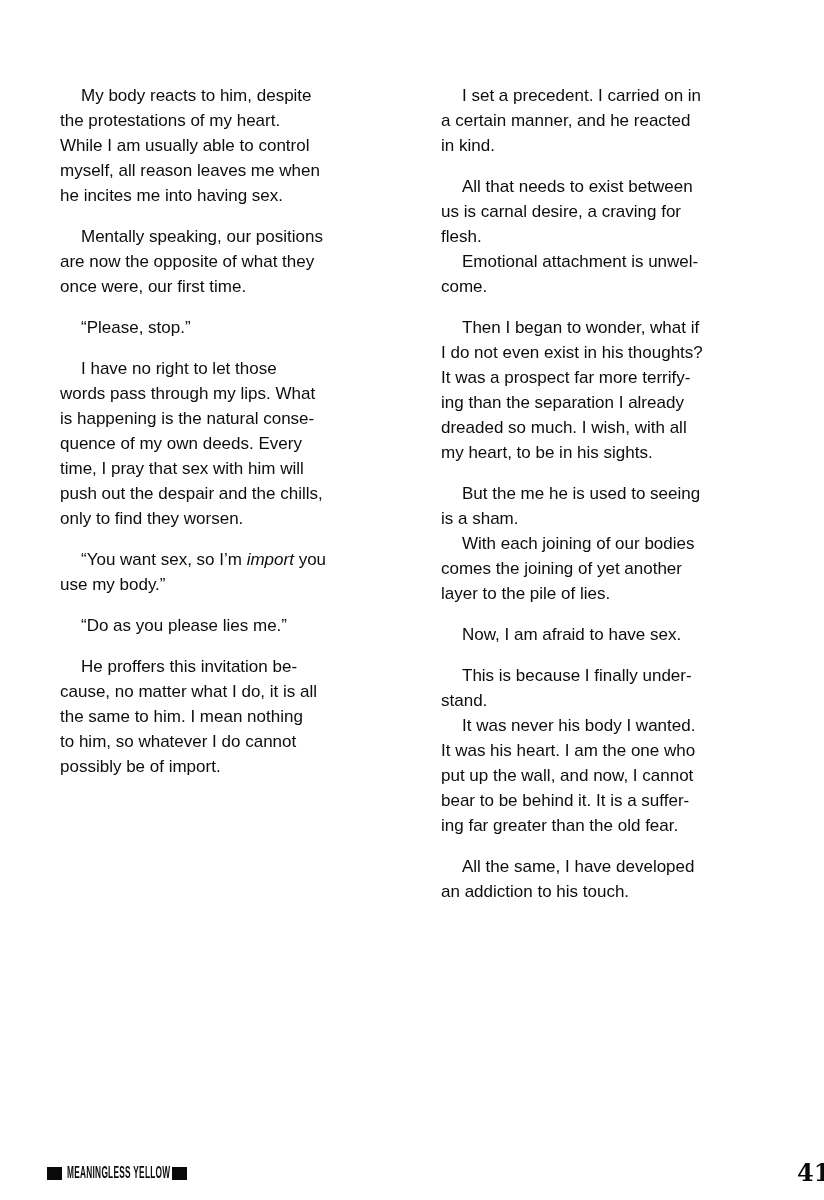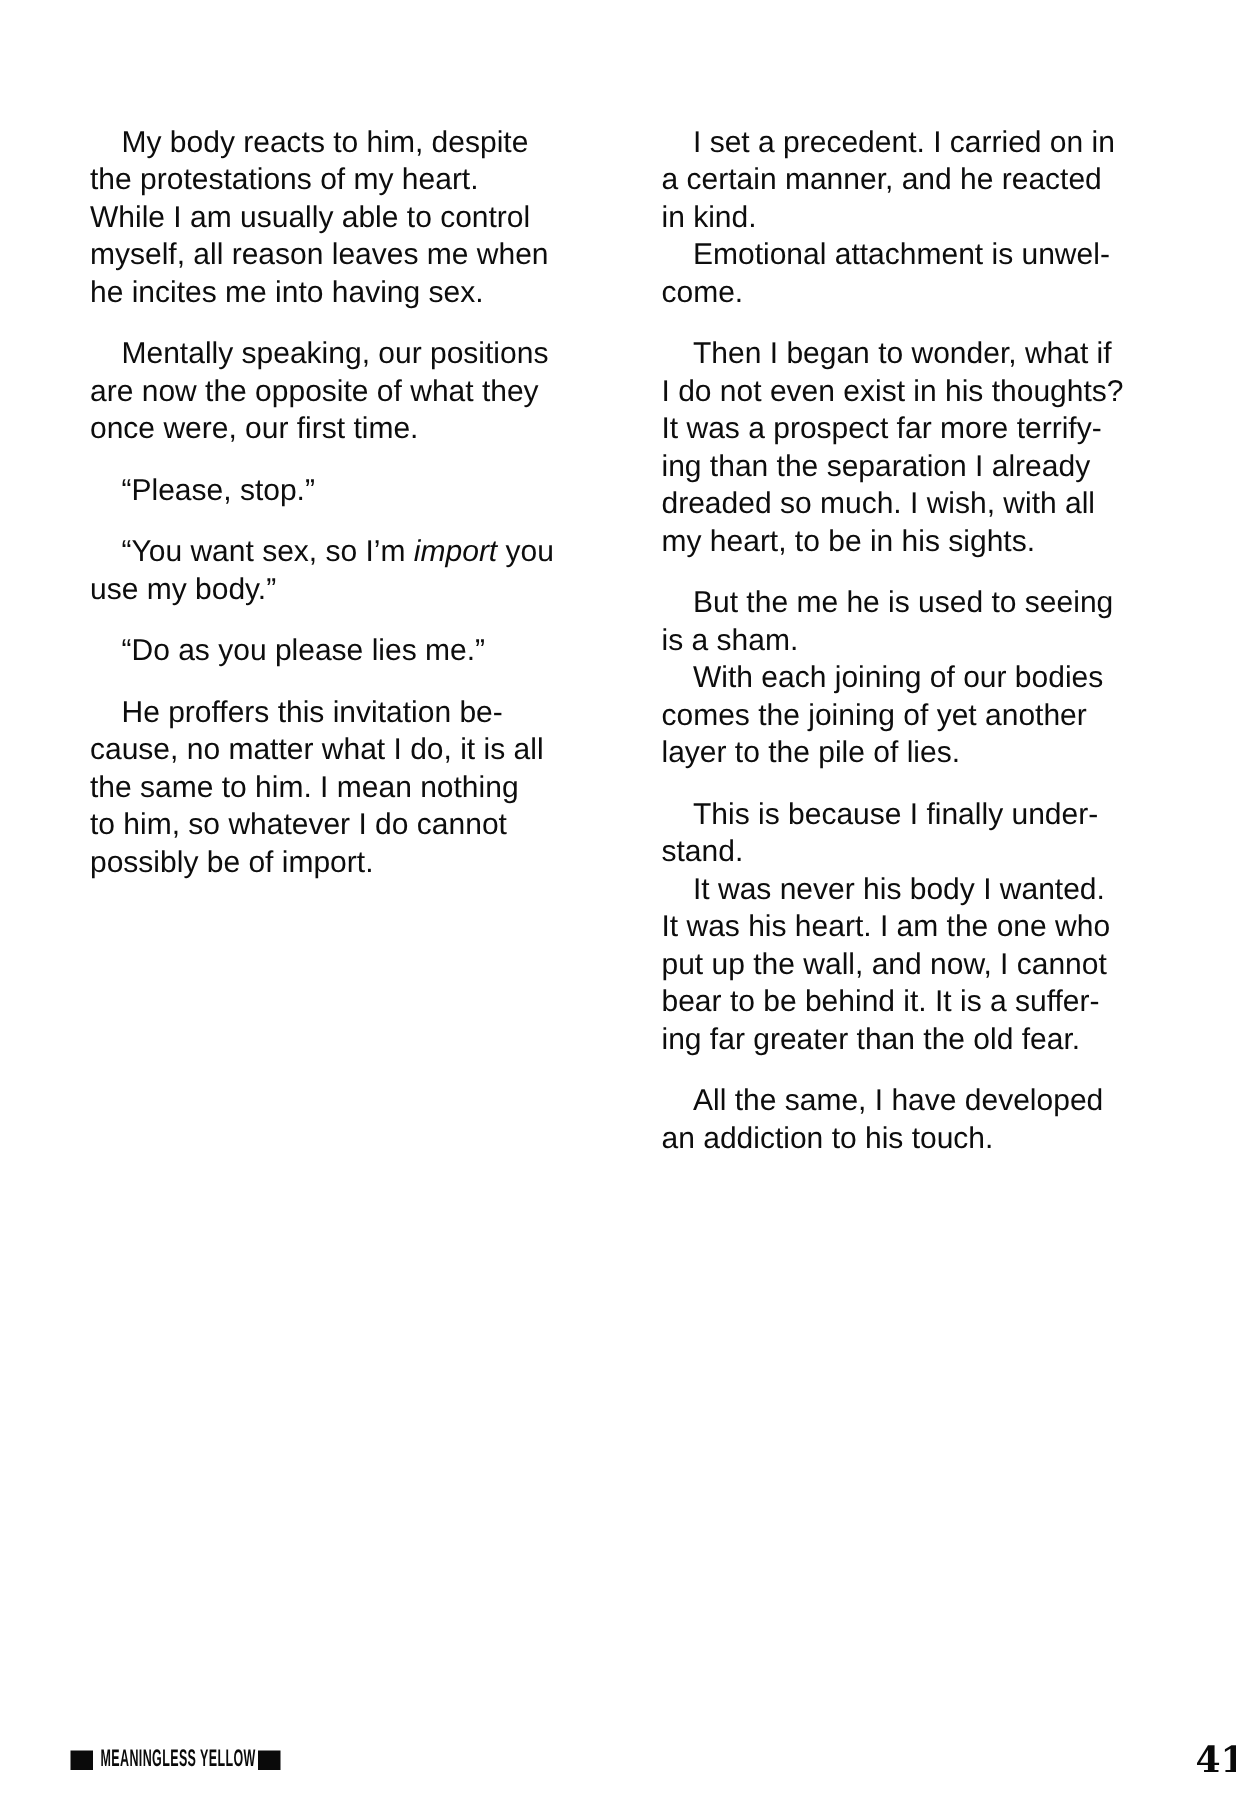--- a/index.html
+++ b/index.html
@@ -17,21 +17,21 @@
     color: #0d0d0d;
   }
   .columns {
     position: absolute;
     left: 60px;
     top: 83px;
     display: flex;
     gap: 48px;
   }
   .col {
-    font-size: 20px;
+    font-size: 17px;
     line-height: 25px;
     letter-spacing: 0px;
   }
   .col-left  { width: 333px; }
   .col-right { width: 334px; }
   .col p {
     margin: 0;
     text-indent: 21px;
   }
   .col p.gap { margin-top: 16px; }
@@ -72,30 +72,33 @@
 </head>
 <body>
 
 <div class="page">
 
   <div class="columns">
     <div class="col col-left">
         <p>My body reacts to him, despite<br>the protestations of my heart.<br>While I am usually able to control<br>myself, all reason leaves me when<br>he incites me into having sex.</p>
         <p class="gap">Mentally speaking, our positions<br>are now the opposite of what they<br>once were, our first time.</p>
         <p class="gap">“Please, stop.”</p>
+        <p class="gap">I have no right to let those<br>words pass through my lips. What<br>is happening is the natural conse-<br>quence of my own deeds. Every<br>time, I pray that sex with him will<br>push out the despair and the chills,<br>only to find they worsen.</p>
         <p class="gap">“You want sex, so I’m <em>import</em> you<br>use my body.”</p>
         <p class="gap">“Do as you please lies me.”</p>
         <p class="gap">He proffers this invitation be-<br>cause, no matter what I do, it is all<br>the same to him. I mean nothing<br>to him, so whatever I do cannot<br>possibly be of import.</p>
       </div>
     <div class="col col-right">
         <p>I set a precedent. I carried on in<br>a certain manner, and he reacted<br>in kind.</p>
+        <p class="gap">All that needs to exist between<br>us is carnal desire, a craving for<br>flesh.</p>
         <p>Emotional attachment is unwel-<br>come.</p>
         <p class="gap">Then I began to wonder, what if<br>I do not even exist in his thoughts?<br>It was a prospect far more terrify-<br>ing than the separation I already<br>dreaded so much. I wish, with all<br>my heart, to be in his sights.</p>
         <p class="gap">But the me he is used to seeing<br>is a sham.</p>
         <p>With each joining of our bodies<br>comes the joining of yet another<br>layer to the pile of lies.</p>
+        <p class="gap">Now, I am afraid to have sex.</p>
         <p class="gap">This is because I finally under-<br>stand.</p>
         <p>It was never his body I wanted.<br>It was his heart. I am the one who<br>put up the wall, and now, I cannot<br>bear to be behind it. It is a suffer-<br>ing far greater than the old fear.</p>
         <p class="gap">All the same, I have developed<br>an addiction to his touch.</p>
       </div>
   </div>
 
   <span class="footer-square sq-1"></span>
   <div class="footer-title">MEANINGLESS YELLOW</div>
   <span class="footer-square sq-2"></span>
 

